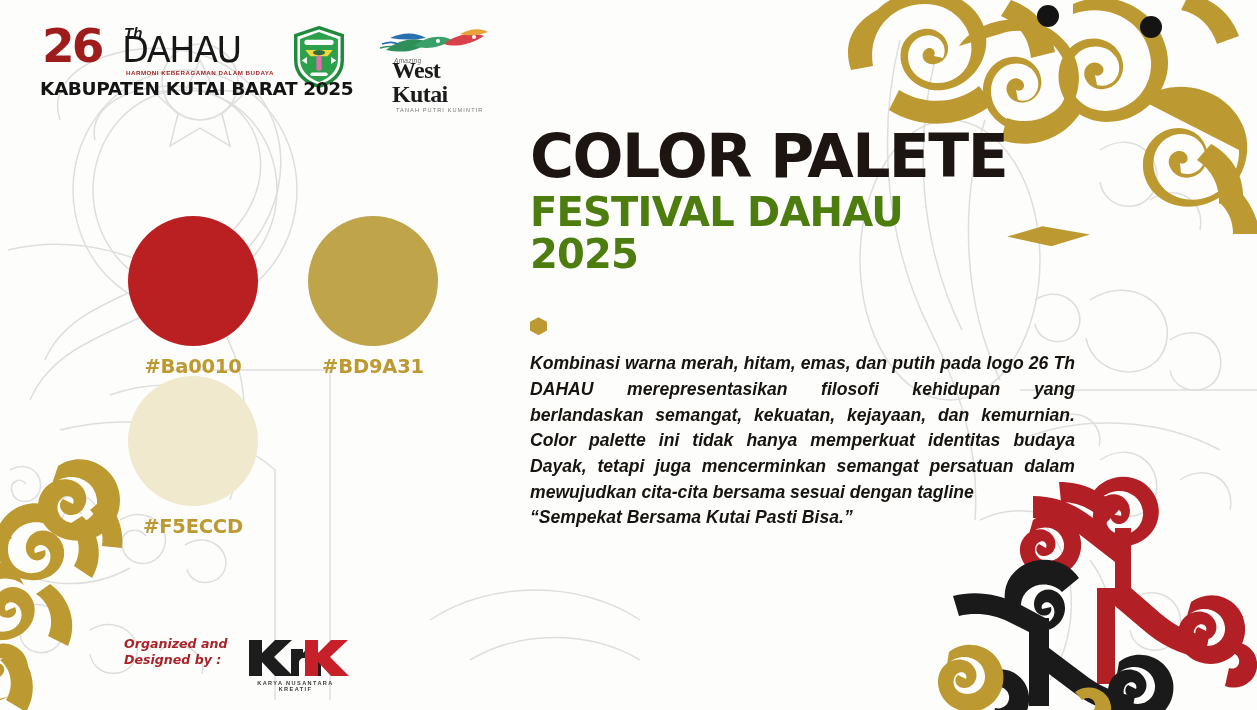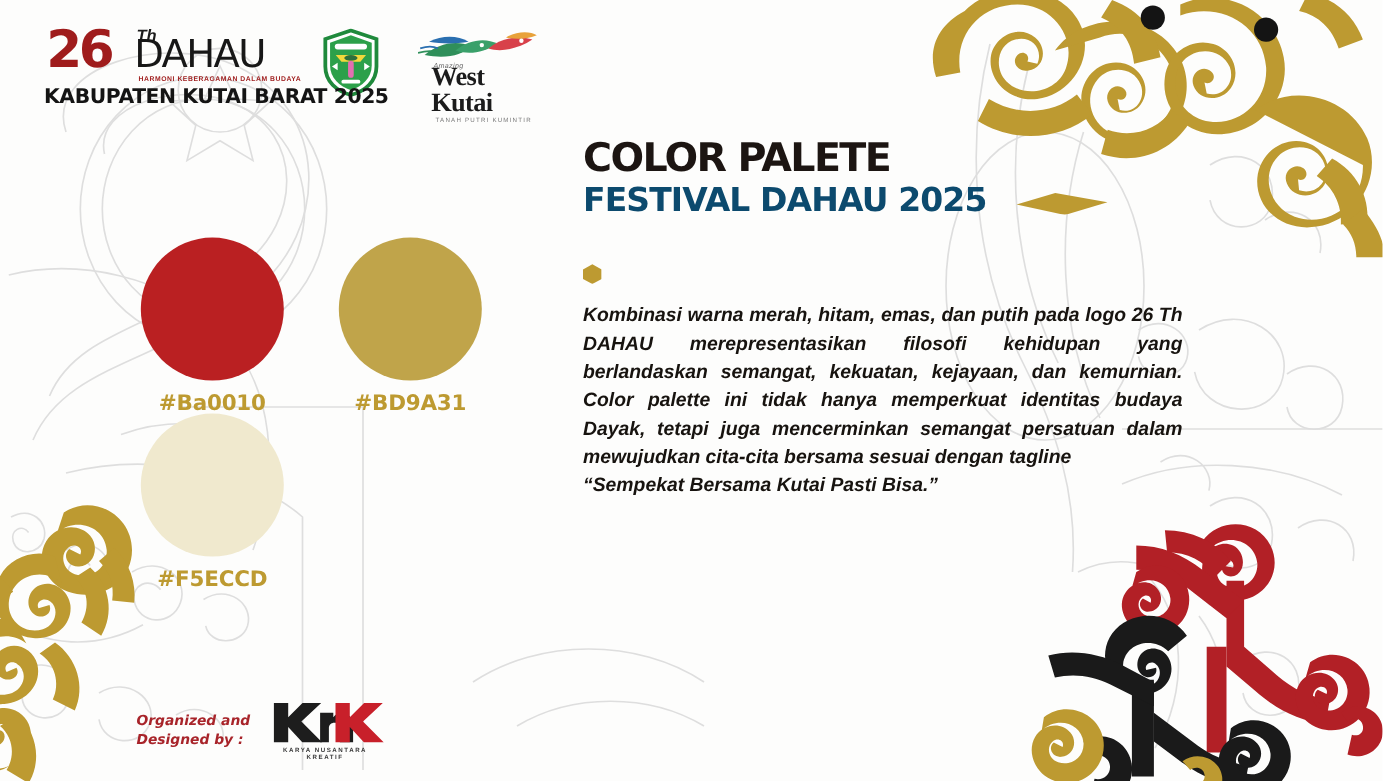--- a/index.html
+++ b/index.html
@@ -106,28 +106,28 @@
     color: #bd9a31; letter-spacing: -0.2px;
   }
 
   
   .content {
     position: absolute; left: 530px; top: 126px;
     width: 560px; z-index: 4;
   }
   .title {
     font-family: "DejaVu Sans", sans-serif;
-    font-size: 36px; font-weight: 700; letter-spacing: -1.5px;
+    font-size: 60px; font-weight: 700; letter-spacing: -1.5px;
     color: #1c1512; line-height: 1.02;
   }
   .subtitle-row { display: flex; align-items: center; gap: 22px; margin-top: 4px; }
   .subtitle {
     font-family: "DejaVu Sans", sans-serif;
-    font-size: 30px; font-weight: 700; letter-spacing: -0.8px;
-    color: #0c4a6e; line-height: 1.05;
+    font-size: 40px; font-weight: 700; letter-spacing: -0.8px;
+    color: #4d7c0f; line-height: 1.05;
   }
   .gold-diamond {
     width: 88px; height: 20px;
     background: #bd9a31;
     clip-path: polygon(6% 52%, 46% 0%, 100% 42%, 56% 100%);
     flex: none; margin-top: 6px;
   }
 
   .section-head {
     display: flex; align-items: center; gap: 11px;
@@ -150,21 +150,21 @@
     line-height: 1.46; color: #17130f;
     text-align: justify;
     width: 545px;
   }
   .body-copy p { margin-bottom: 0; }
   .body-copy p.last { text-align: left; }
 
   
   .credits {
     position: absolute; left: 124px; bottom: 18px;
-    display: flex; align-items: center; gap: 14px; z-index: 5;
+    display: flex; align-items: flex-start; gap: 14px; z-index: 5;
   }
   .credit-text {
     font-family: "DejaVu Sans", sans-serif;
     font-size: 12.6px; font-style: italic; font-weight: 700;
     color: #a8242a; line-height: 1.28; white-space: pre-line;
   }
   .knk { position: relative; width: 108px; }
   .knk-tag {
     text-align: center; font-size: 5.6px; letter-spacing: 1.4px;
     color: #3a3a3a; margin-top: 0px; font-weight: 700;

